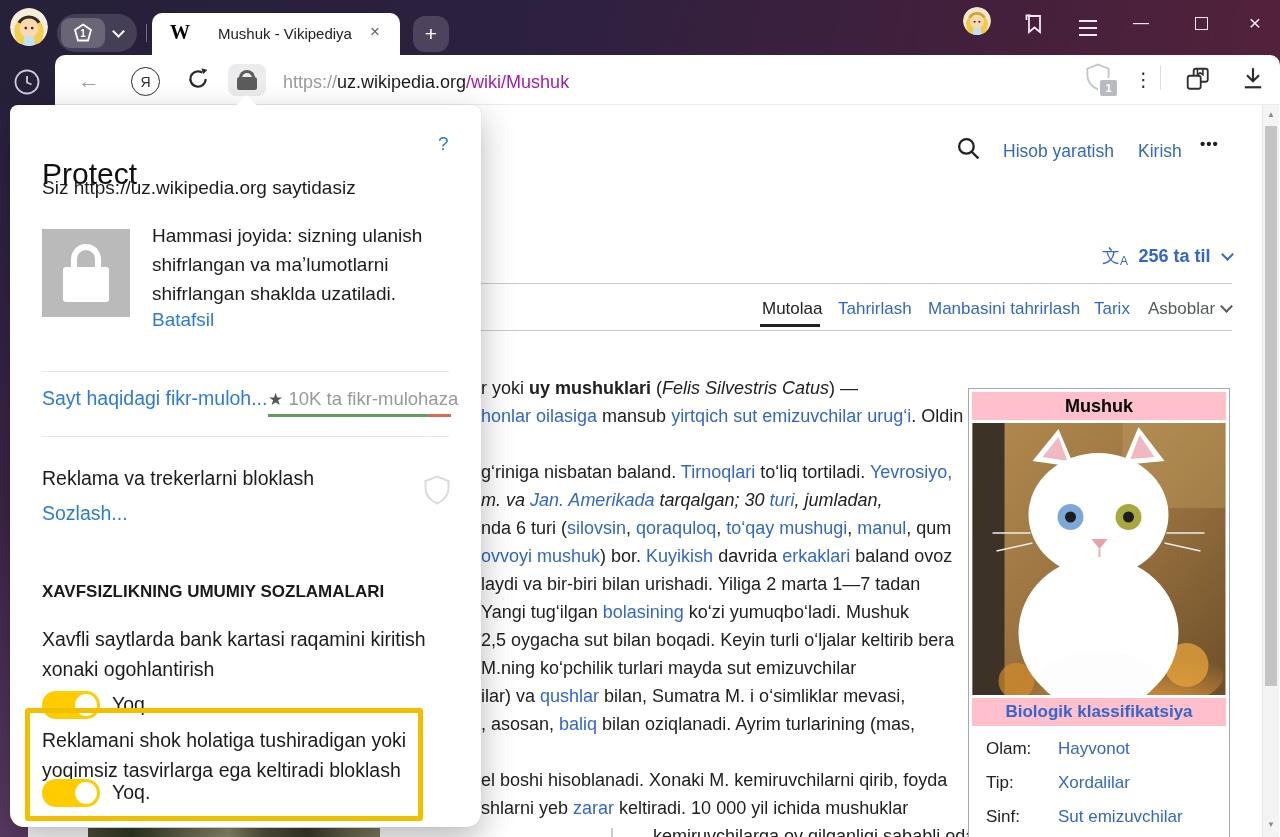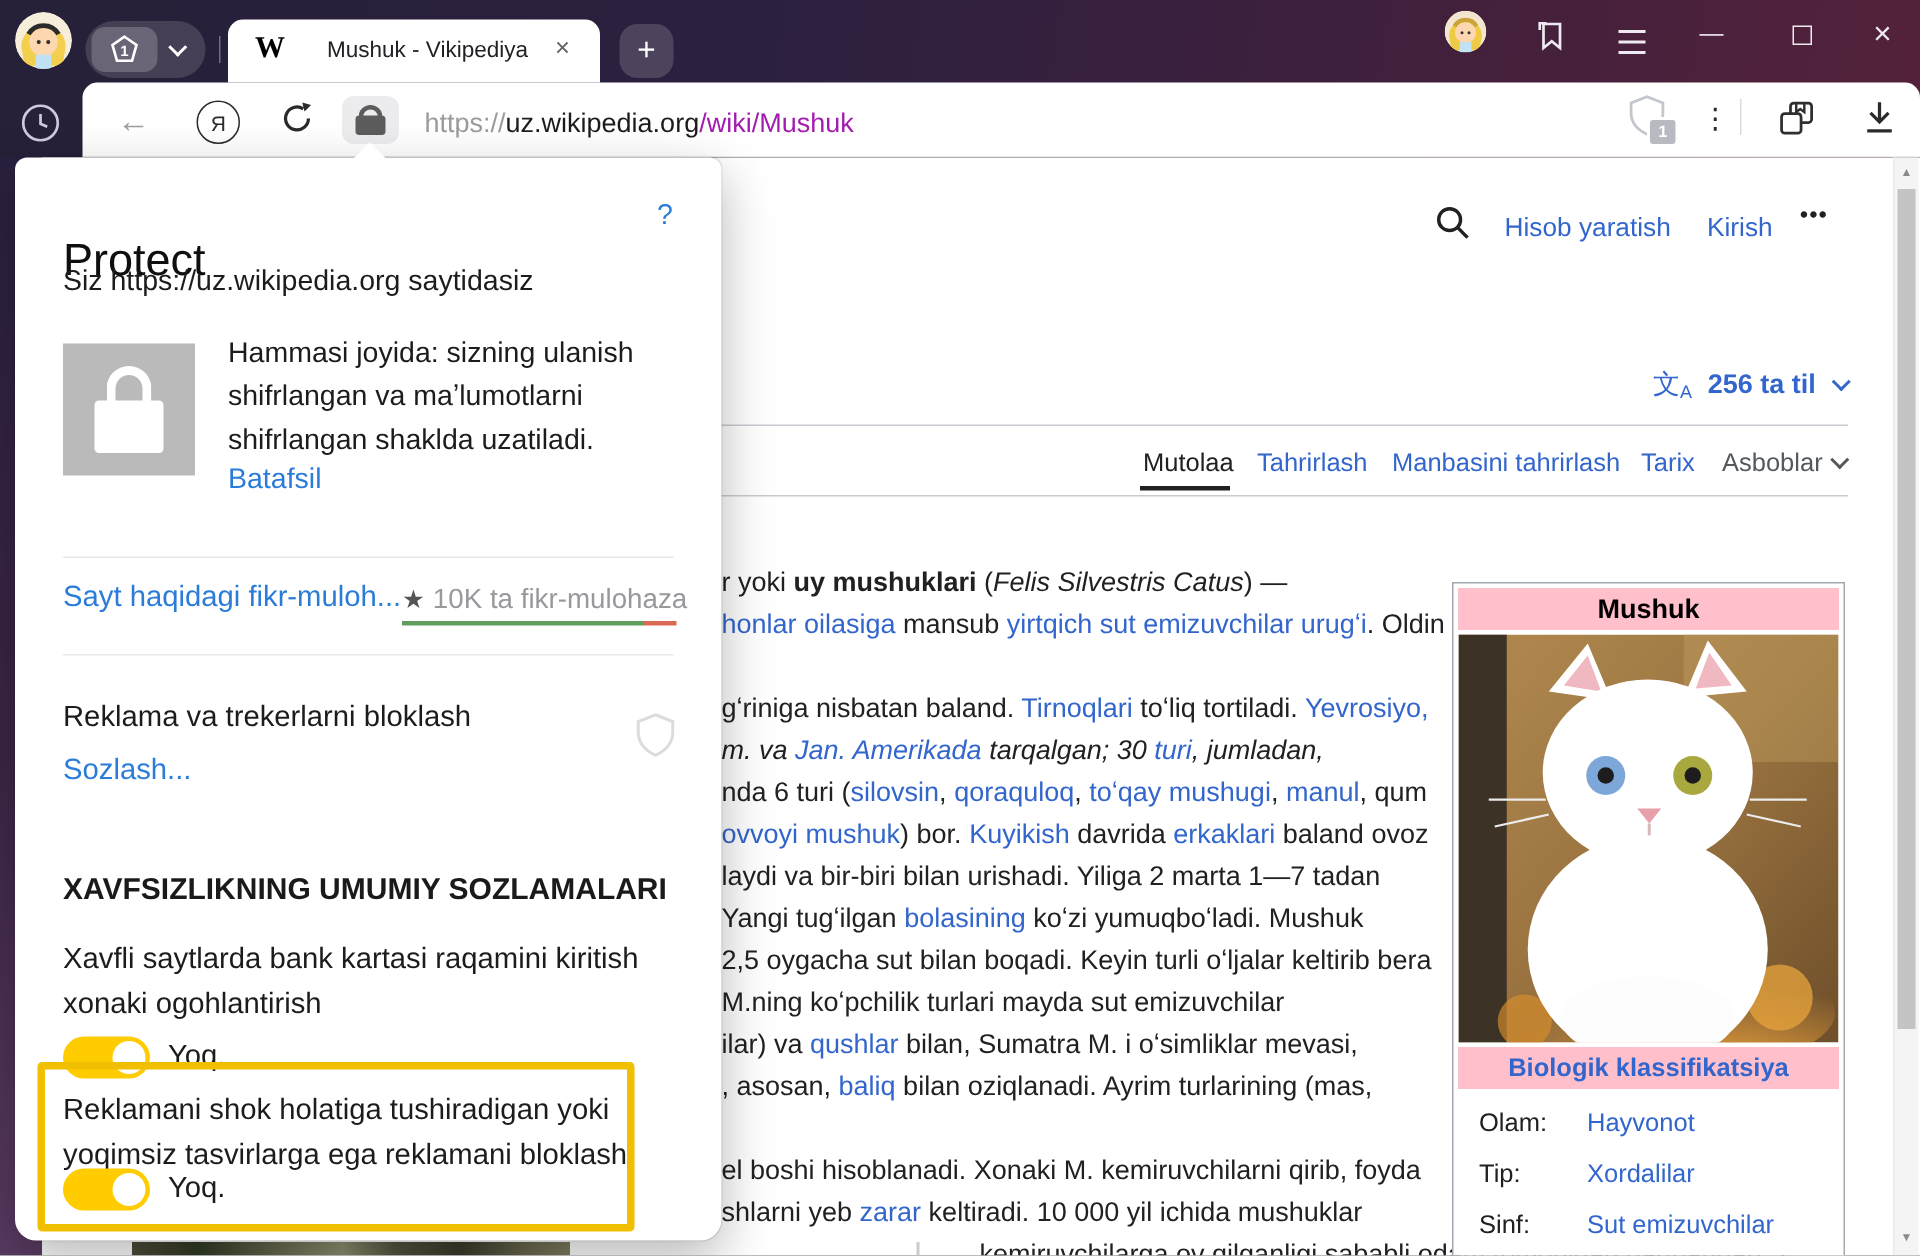--- a/index.html
+++ b/index.html
@@ -23,21 +23,21 @@
   .ibrow .lbl{display:inline-block;width:72px;margin-left:14px;color:#202122;}
   .pinkbar{background:#ffc0cb;text-align:center;font-weight:bold;}
   
   #panel{left:10px;top:105px;width:471px;height:722px;background:#fff;border-radius:8px 8px 14px 14px;
     box-shadow:0 12px 34px rgba(0,0,0,.28),0 0 1px rgba(0,0,0,.2);font-size:19px;}
   #beak{left:229px;top:-7px;width:15px;height:15px;background:#fff;transform:rotate(45deg);}
   .plink{color:#2b7cd9;}
   .divider{height:1px;background:#e8e8e8;width:407px;left:32px;}
   .toggle{width:58px;height:28px;border-radius:14px;background:#fc0;position:absolute;}
   .toggle .knob{position:absolute;right:3px;top:3px;width:22px;height:22px;border-radius:50%;background:#fff;}
-  .seclabel{font-weight:bold;font-size:20px;color:#1a1a1a;}
+  .seclabel{font-weight:bold;font-size:17px;color:#1a1a1a;}
 </style>
 </head>
 <body>
 
 <div id="canvas" data-interactable="false">
 
   <div class="abs" id="darktop" data-interactable="false"></div>
   <div class="abs" id="leftstrip" data-interactable="false"></div>
   <div class="abs" id="toolbarbg" data-interactable="false"></div>
   <div class="abs" id="pagebg" data-interactable="false"></div>
@@ -276,20 +276,20 @@
 
     <div class="abs seclabel" style="left:32px;top:477px;" data-interactable="false">XAVFSIZLIKNING UMUMIY SOZLAMALARI</div>
 
     <div class="abs" style="left:32px;top:519px;width:427px;font-size:19.5px;line-height:30px;" data-interactable="false">Xavfli saytlarda bank kartasi raqamini kiritish xonaki ogohlantirish</div>
     <div class="toggle" style="left:32px;top:586px;" data-interactable="true">
         <span class="knob" data-interactable="false"></span>
       </div>
     <span class="abs" style="left:102px;top:588px;font-size:19.5px;" data-interactable="false">Yoq.</span>
 
     <div class="abs" style="left:15px;top:603px;width:388px;height:103px;border:5px solid #f0c000;border-radius:3px;" data-interactable="false"></div>
-    <div class="abs" style="left:32px;top:620px;width:388px;font-size:19.5px;line-height:30px;" data-interactable="false">Reklamani shok holatiga tushiradigan yoki yoqimsiz tasvirlarga ega reklamani bloklash</div>
+    <div class="abs" style="left:32px;top:620px;width:388px;font-size:19.5px;line-height:30px;" data-interactable="false">Reklamani shok holatiga tushiradigan yoki yoqimsiz tasvirlarga ega keltiradi bloklash</div>
     <div class="toggle" style="left:32px;top:674px;" data-interactable="true">
         <span class="knob" data-interactable="false"></span>
       </div>
     <span class="abs" style="left:102px;top:676px;font-size:19.5px;" data-interactable="false">Yoq.</span>
   </div>
 
 </div>
 
 </body></html>

